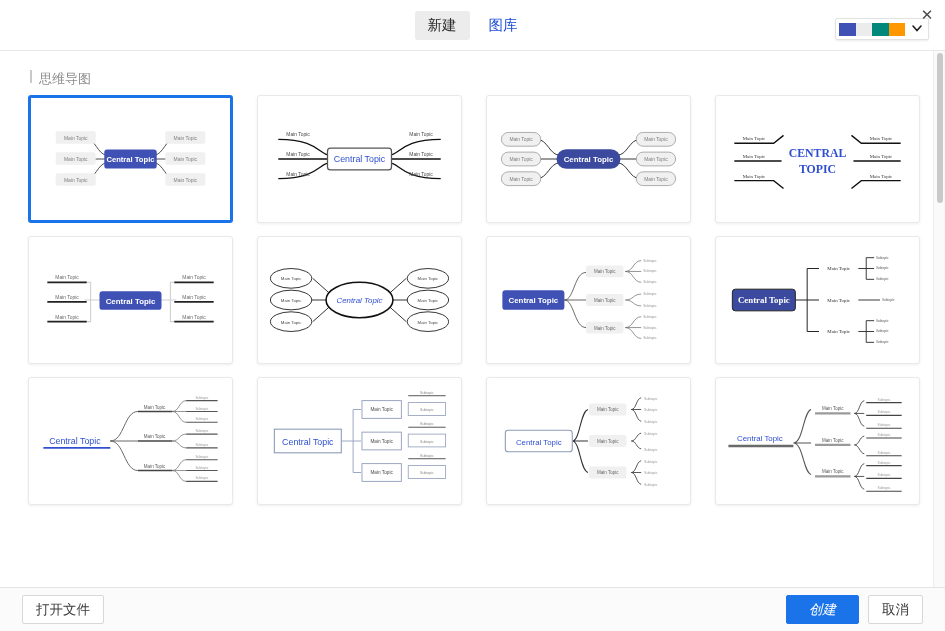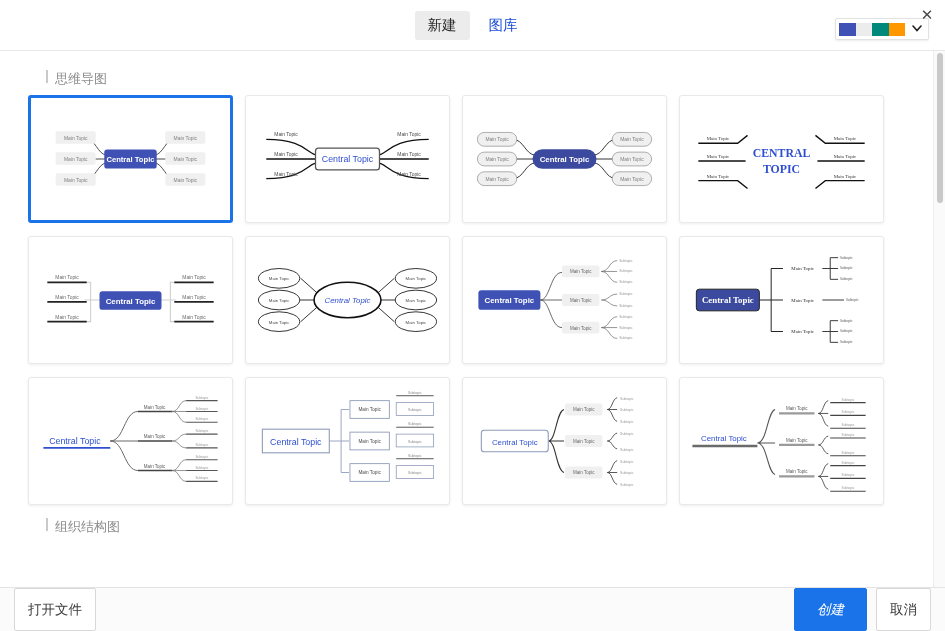--- a/index.html
+++ b/index.html
@@ -48,28 +48,28 @@
   }
 
   
   .content {
     flex: 1 1 auto; overflow: hidden; position: relative;
     background: #fff; padding: 0 0 0 0;
   }
   .scroll-inner { padding: 14px 28px 0 28px; }
 
   .section-title {
-    font-size: 13px; color: #8c8c8c; margin: 5px 0 7px 18px;
+    font-size: 13px; color: #8c8c8c; margin: 5px 0 7px 2px;
     display: flex; align-items: flex-start; gap: 7px;
   }
   .section-title::before {
     content: ""; display: inline-block; width: 2px; height: 13px;
     background: #c9c9c9;
   }
-  .row { display: flex; gap: 12px; margin-bottom: 13px; }
+  .row { display: flex; gap: 24px; margin-bottom: 13px; }
 
   .card {
     width: 205px; height: 128px; flex: 0 0 205px;
     background: #fff; border: 1px solid #e9e9e9; border-radius: 3px;
     box-shadow: 0 1px 3px rgba(0,0,0,.07);
     position: relative; overflow: hidden; cursor: pointer;
   }
   .card.selected {
     border: 3px solid #1a73e8; box-shadow: none;
   }
@@ -81,21 +81,21 @@
     background: #fafafa; border-left: 1px solid #ededed;
   }
   .scroll-thumb {
     position: absolute; top: 2px; left: 3px; width: 6px; height: 150px;
     background: #c9c9c9; border-radius: 3px; cursor: pointer;
   }
 
   
   .footer {
     height: 44px; flex: 0 0 44px;
-    display: flex; padding: 0 14px;
+    display: flex; align-items: center; padding: 0 22px;
     background: #fbfbfb; border-top: 1px solid #e4e4e4; gap: 9px;
   }
   .btn {
     font-size: 13.5px; padding: 6px 13px; border-radius: 2px;
     border: 1px solid #d8d8d8; background: #fff; color: #3b3b3b;
     cursor: pointer; line-height: 1.15; white-space: nowrap;
   }
   .btn.primary {
     background: #1a73e8; border-color: #1a73e8; color: #fff;
     padding: 6px 22px;
@@ -484,23 +484,20 @@
               <text x="170" y="87">Subtopic</text>
                 <text x="170" y="100">Subtopic</text>
                 <text x="170" y="113">Subtopic</text>
             </g>
             <text x="44" y="64" fill="#2f4fd0" font-size="8" font-family="Liberation Sans, sans-serif" text-anchor="middle">Central Topic</text>
             <line x1="12" y1="69" x2="78" y2="69" stroke="#6a6a6a" stroke-width="2.6"></line>
           </svg>
         </div>
       </div>
 
-      <div class="section-title">
-        <span>组织结构图</span>
-      </div>
 
     </div>
 
     <div class="scrollbar">
       <div class="scroll-thumb"></div>
     </div>
   </div>
 
   <div class="footer">
     <button class="btn">打开文件</button>

